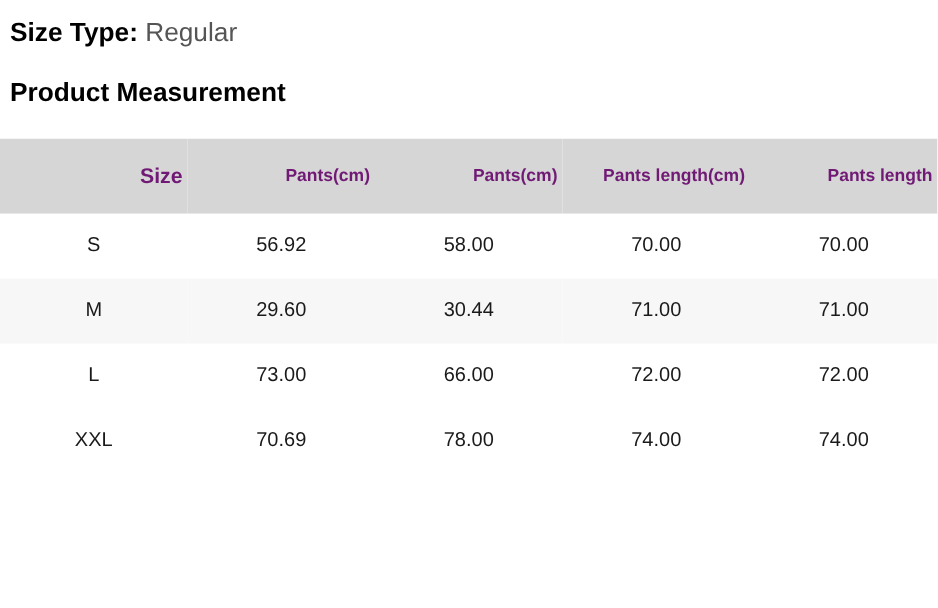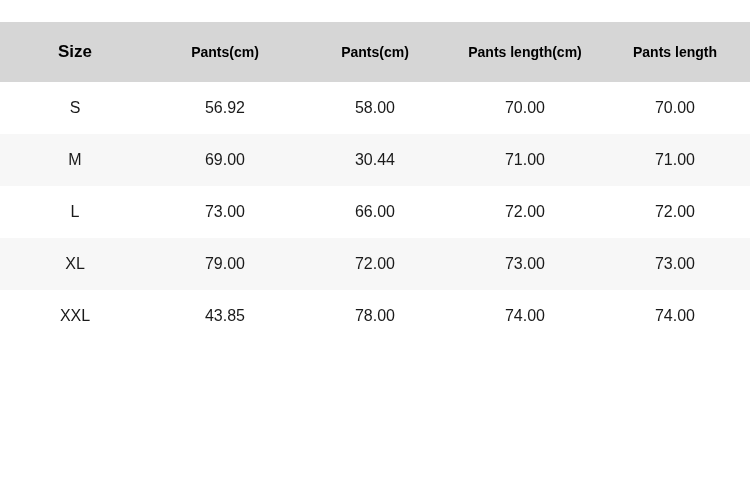--- a/index.html
+++ b/index.html
@@ -40,25 +40,25 @@
   table.measure {
     width: 750px;
     border-collapse: collapse;
     margin-top: 22px;
     table-layout: fixed;
   }
   table.measure th {
     background: #d6d6d6;
     font-size: 14px;
     font-weight: bold;
-    text-align: center;
+    text-align: right;
     padding: 12px 4px;
     height: 36px;
     line-height: 1.15;
-    color: #000000;
+    color: #701a75;
   }
   table.measure th.size-col {
     font-size: 17px;
   }
   table.measure td {
     font-size: 16px;
     text-align: center;
     padding: 14px 4px;
     height: 24px;
     color: #1a1a1a;
@@ -76,21 +76,26 @@
   col.c1 { width: 150px; }
   col.c2 { width: 150px; }
   col.c3 { width: 150px; }
   col.c4 { width: 150px; }
 </style>
 </head>
 <body>
 
 <div class="page">
 
+  <div class="size-type-line">
+    <span>Size Type:</span>
+    <span class="size-type-value">Regular</span>
+  </div>
 
+  <div class="section-title">Product Measurement</div>
 
   <table class="measure">
     <colgroup>
       <col class="c0">
         <col class="c1">
         <col class="c2">
         <col class="c3">
         <col class="c4">
     </colgroup>
     <thead>
@@ -105,42 +110,35 @@
     <tbody>
       <tr class="row-odd">
         <td class="size-cell">S</td>
         <td>56.92</td>
         <td>58.00</td>
         <td>70.00</td>
         <td>70.00</td>
       </tr>
       <tr class="row-even">
         <td class="size-cell">M</td>
-        <td>69.00</td>
+        <td>29.60</td>
         <td>30.44</td>
         <td>71.00</td>
         <td>71.00</td>
       </tr>
       <tr class="row-odd">
         <td class="size-cell">L</td>
         <td>73.00</td>
         <td>66.00</td>
         <td>72.00</td>
         <td>72.00</td>
       </tr>
-      <tr class="row-even">
-        <td class="size-cell">XL</td>
-        <td>79.00</td>
-        <td>72.00</td>
-        <td>73.00</td>
-        <td>73.00</td>
-      </tr>
       <tr class="row-odd">
         <td class="size-cell">XXL</td>
-        <td>43.85</td>
+        <td>70.69</td>
         <td>78.00</td>
         <td>74.00</td>
         <td>74.00</td>
       </tr>
     </tbody>
   </table>
 
 </div>
 
 </body></html>

